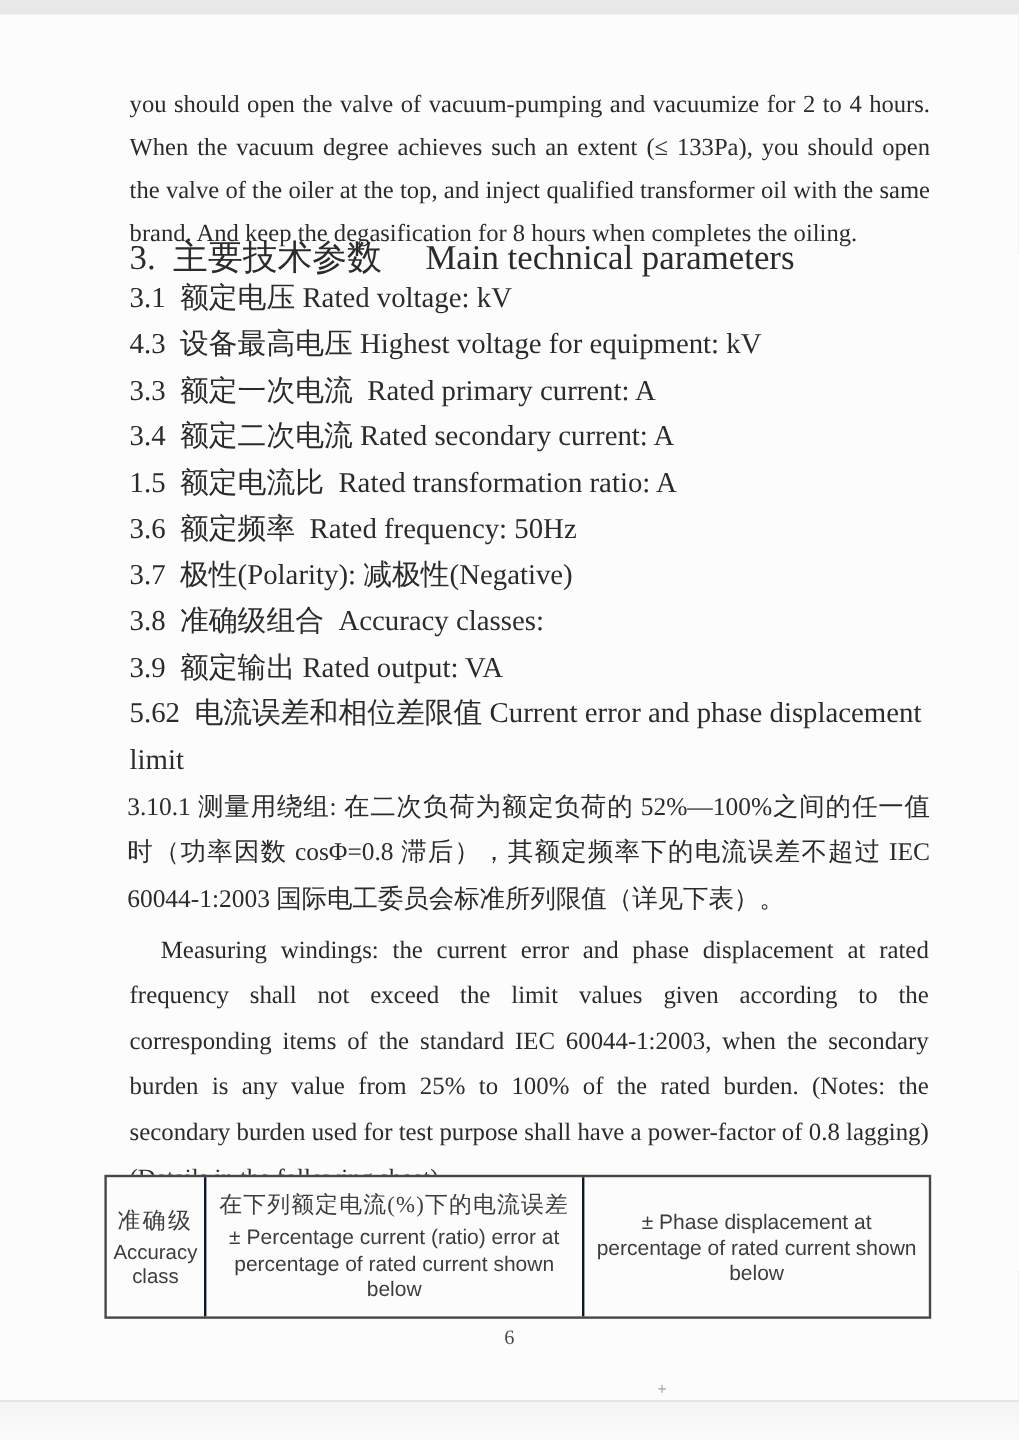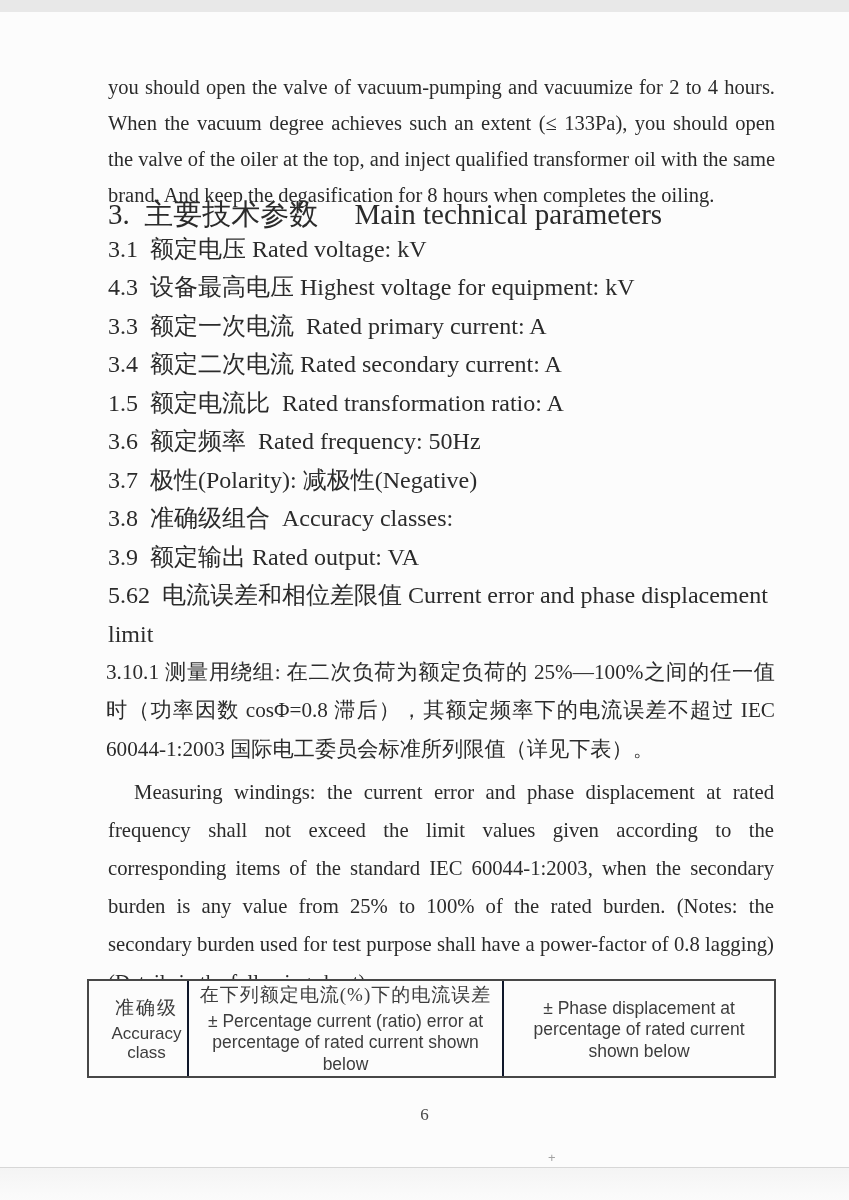--- a/index.html
+++ b/index.html
@@ -51,26 +51,25 @@
     position: absolute;
     top: 740px; left: 108px; width: 666px;
     font-size: 20.7px;
     line-height: 38.1px;
     text-align: justify;
     text-indent: 26px;
   }
   
   .spec-table {
     position: absolute;
-    top: 967px; left: 87px; width: 689px; height: 99px;
+    top: 967px; left: 87px; width: 689px; height: 120px;
     box-sizing: border-box;
     border: 2px solid #474747;
     display: flex;
     background: #fcfcfc;
-    padding-left: 17px;
   }
   .spec-col {
     box-sizing: border-box;
     display: flex;
     flex-direction: column;
     justify-content: center;
     align-items: center;
     text-align: center;
     padding: 4px 4px;
   }
@@ -131,21 +130,21 @@
     <div class="item">3.3  额定一次电流  Rated primary current: A</div>
     <div class="item">3.4  额定二次电流 Rated secondary current: A</div>
     <div class="item">1.5  额定电流比  Rated transformation ratio: A</div>
     <div class="item">3.6  额定频率  Rated frequency: 50Hz</div>
     <div class="item">3.7  极性(Polarity): 减极性(Negative)</div>
     <div class="item">3.8  准确级组合  Accuracy classes:</div>
     <div class="item">3.9  额定输出 Rated output: VA</div>
     <div class="item">5.62  电流误差和相位差限值 Current error and phase displacement limit</div>
   </div>
 
-  <p class="para-3101">3.10.1 测量用绕组: 在二次负荷为额定负荷的 25%—100%之间的任一值时（功率因数 cosΦ=0.8 滞后），其额定频率下的电流误差不超过 IEC 60044-1:2003 国际电工委员会标准所列限值（详见下表）。</p>
+  <p class="para-3101">3.10.1 测量用绕组: 在二次负荷为额定负荷的 52%—100%之间的任一值时（功率因数 cosΦ=0.8 滞后），其额定频率下的电流误差不超过 IEC 60044-1:2003 国际电工委员会标准所列限值（详见下表）。</p>
 
   <p class="para-measuring">Measuring windings: the current error and phase displacement at rated frequency shall not exceed the limit values given according to the corresponding items of the standard IEC 60044-1:2003, when the secondary burden is any value from 25% to 100% of the rated burden. (Notes: the secondary burden used for test purpose shall have a power-factor of 0.8 lagging) (Details in the following sheet)</p>
 
   <div class="spec-table">
     <div class="spec-col col-1">
       <div class="cell-zh">准确级</div>
       <div class="cell-en">Accuracy class</div>
     </div>
     <div class="spec-col col-2">
       <div class="cell-zh">在下列额定电流(%)下的电流误差</div>

